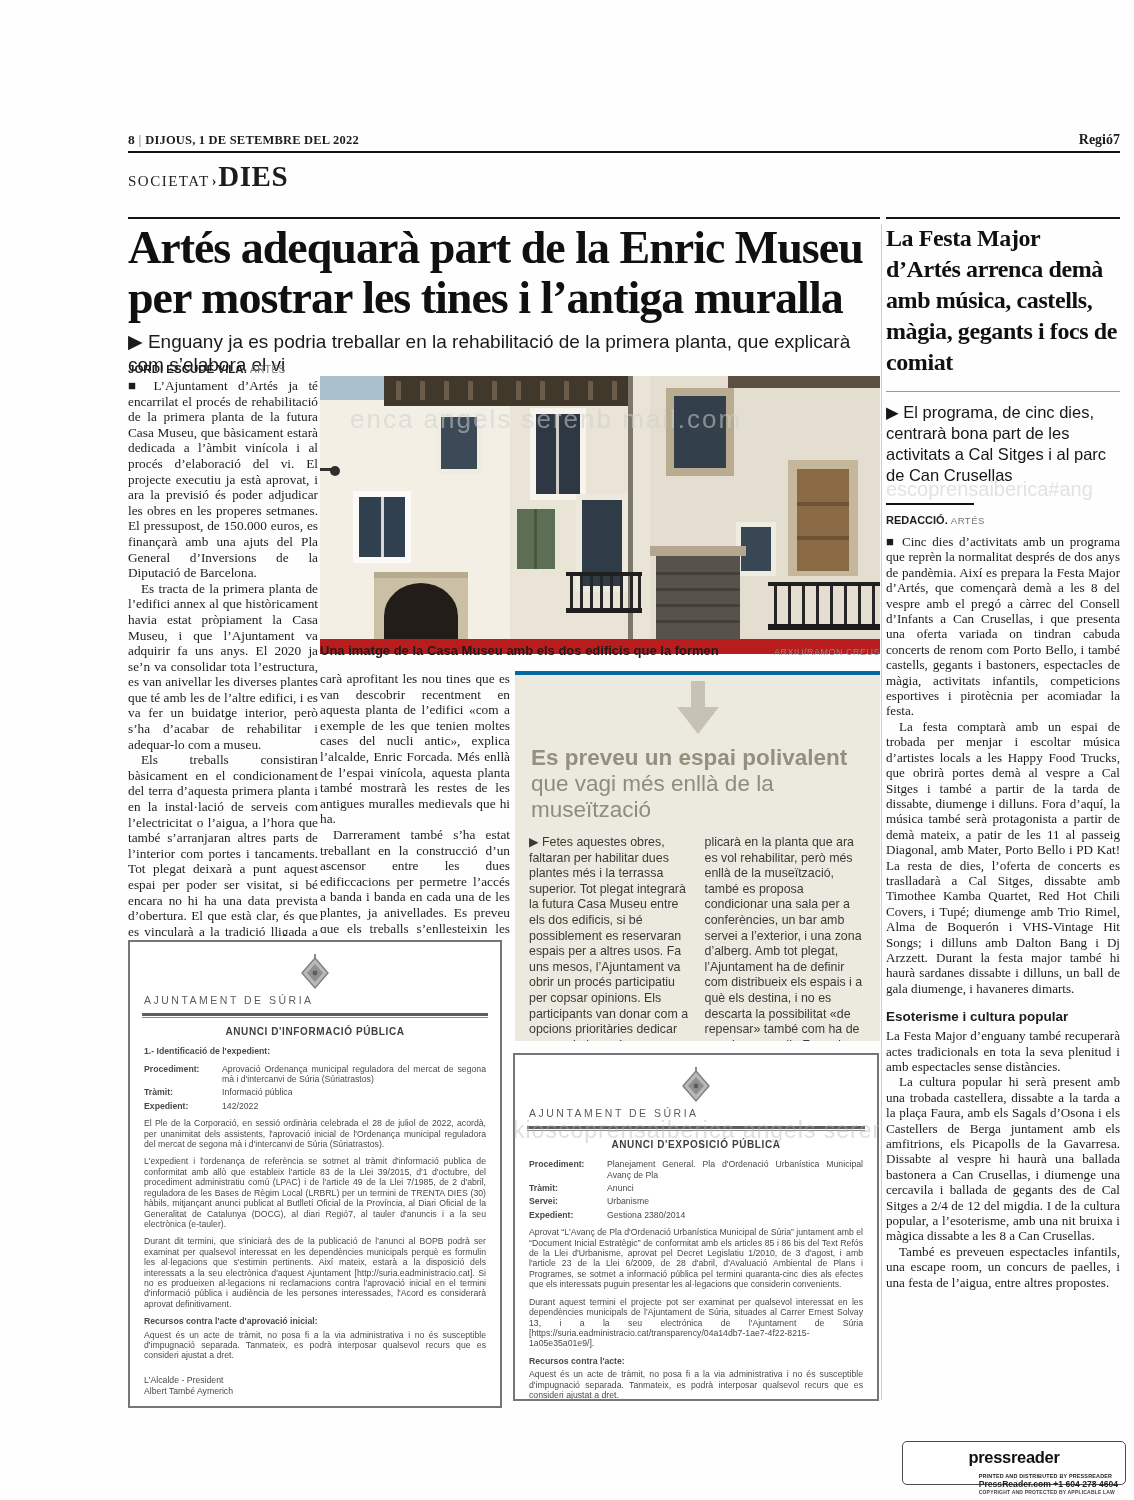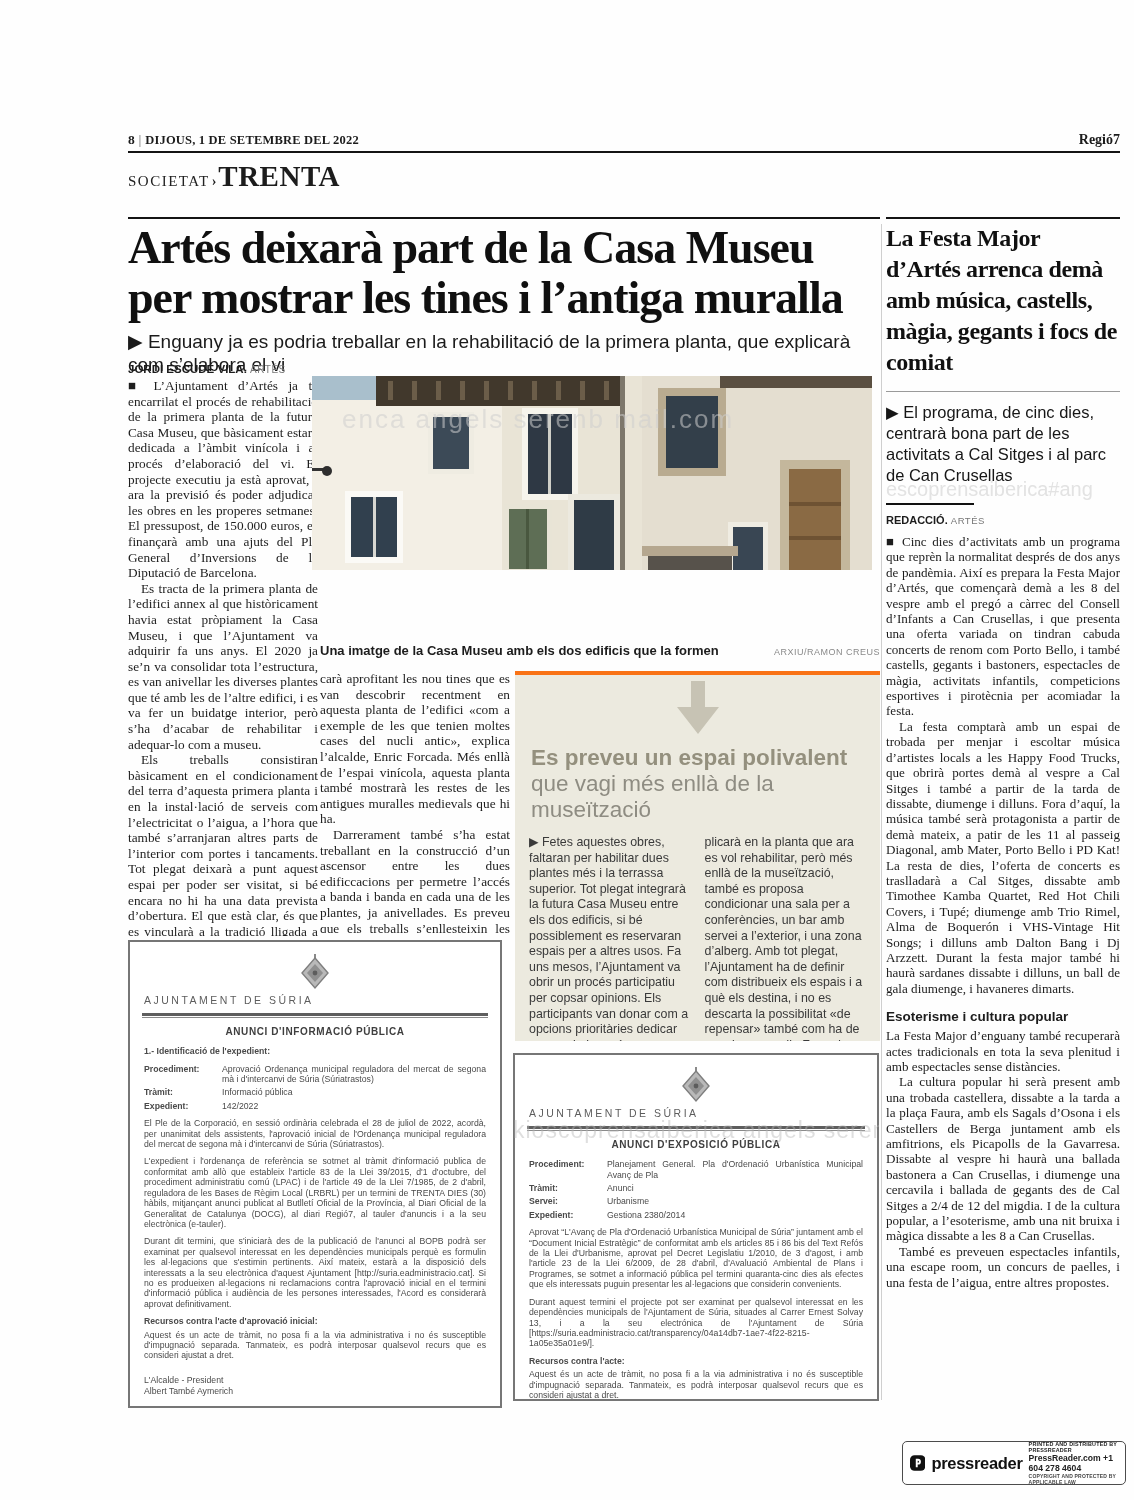--- a/index.html
+++ b/index.html
@@ -38,30 +38,30 @@
   .byline { left:128px; top:363px; width:400px; font-size:11.5px; }
   .byline b { font-weight:bold; }
   .byline .place { color:#777; font-size:10px; letter-spacing:.5px; }
 
   .bodytext { font-size:13.3px; line-height:15.6px; text-align:justify; color:#1d1d1d; }
   .bodytext p { margin:0; }
   .bodytext p + p { text-indent:13px; }
   .col1 { left:128px; top:378px; width:190px; height:558px; overflow:hidden; }
   .col2 { left:320px; top:671px; width:190px; height:262px; overflow:hidden; }
 
-  .photo { left:312px; top:376px; width:560px; height:194px; overflow:hidden; background:#b91c1c; }
+  .photo { left:320px; top:376px; width:560px; height:278px; overflow:hidden; background:#b91c1c; }
   .photo-wm { position:absolute; left:30px; top:28px; width:520px; font-size:26px; letter-spacing:2px;
     color:rgba(205,205,205,.55); font-family:"Liberation Sans",sans-serif; white-space:nowrap; overflow:hidden; }
   .caption { left:320px; top:643px; width:560px; display:flex; justify-content:space-between; align-items:baseline; }
   .caption .cap { font-weight:bold; font-size:13px; font-family:"Liberation Sans",sans-serif; }
   .caption .credit { font-size:9px; color:#8a8a8a; letter-spacing:.5px; font-family:"Liberation Sans",sans-serif; }
 
   
   .pullbox { left:515px; top:671px; width:365px; height:370px;
-    border-top:4px solid #f97316; background:#eceadf; padding:6px 14px 10px; overflow:hidden; }
+    border-top:4px solid #0369a1; background:#eceadf; padding:6px 14px 10px; overflow:hidden; }
   .pullbox .arrowwrap { text-align:center; height:58px; }
   .pq-head { font-family:"Liberation Sans",sans-serif; font-size:22.5px; line-height:26px; margin:6px 2px 12px; }
   .pq-head .b { font-weight:bold; color:#94907e; }
   .pq-head .r { font-weight:400; color:#8e8c82; }
   .pq-cols { display:flex; gap:14px; }
   .pq-col { width:166px; height:238px; overflow:hidden; font-family:"Liberation Sans",sans-serif;
     font-size:12.4px; line-height:15.6px; color:#3a3a3a; text-align:left; }
 
   
   .annbox { border:2px solid #767676; background:#fff; padding:10px 14px 8px;
@@ -95,48 +95,48 @@
   .r-body p + p { text-indent:13px; }
   .r-crosshead { font-family:"Liberation Sans",sans-serif; font-weight:bold; font-size:13.5px; margin:13px 0 4px; }
 
   
   .wm { position:absolute; font-family:"Liberation Sans",sans-serif; pointer-events:none; white-space:nowrap; overflow:hidden; }
   .wm-right { left:886px; top:478px; width:234px; font-size:20px; color:rgba(200,200,200,.5); }
   .wm-box2 { left:513px; top:1117px; width:366px; font-size:23px; letter-spacing:1px; color:rgba(185,185,185,.45); }
 
   
   .footer { left:902px; top:1441px; width:224px; height:44px; border:1.5px solid #4c4c4c;
-    border-radius:5px; display:flex; align-items:center; gap:6px; padding:0 7px; background:#fff; }
+    border-radius:5px; display:flex; align-items:center; gap:6px; padding:0 7px; background:#fff;flex-direction:column; }
   .pr-brand { font-family:"Liberation Sans",sans-serif; font-weight:bold; font-size:16.5px; color:#111; letter-spacing:-.3px; }
   .pr-lines { margin-left:auto; text-align:left; font-family:"Liberation Sans",sans-serif; color:#222; }
   .pr-lines .l1 { font-size:5.4px; font-weight:bold; letter-spacing:.2px; }
   .pr-lines .l2 { font-size:8.6px; font-weight:bold; }
   .pr-lines .l3 { font-size:5px; font-weight:bold; letter-spacing:.2px; color:#444; }
 </style>
 </head>
 <body>
 
 <div class="page">
 
   <div class="abs masthead">
     <div>
       <span class="pgnum">8</span><span class="sep">|</span><span class="date">DIJOUS, 1 DE SETEMBRE DEL 2022</span>
     </div>
     <span class="brand">Regió7</span>
   </div>
 
   <div class="abs sectionhead">
-    <span class="kicker">SOCIETAT</span><span class="kmark">›</span><span class="secname">TRENTA</span>
+    <span class="kicker">SOCIETAT</span><span class="kmark">›</span><span class="secname">DIES</span>
   </div>
 
   <div class="abs toprule-main"></div>
   <div class="abs toprule-right"></div>
   <div class="abs vdivider"></div>
 
-  <h1 class="abs headline">Artés deixarà part de la Casa Museu per mostrar les tines i l’antiga muralla</h1>
+  <h1 class="abs headline">Artés adequarà part de la Enric Museu per mostrar les tines i l’antiga muralla</h1>
   <div class="abs subhead">▶ Enguany ja es podria treballar en la rehabilitació de la primera planta, que explicarà com s’elabora el vi</div>
   <div class="abs byline sans">
     <b>JORDI ESCUDÉ VILA.</b>
     <span class="place">ARTÉS</span>
   </div>
 
   <div class="abs col1 bodytext">
     <p>■ L’Ajuntament d’Artés ja té encarrilat el procés de rehabilitació de la primera planta de la futura Casa Museu, que bàsicament estarà dedicada a l’àmbit vinícola i al procés d’elaboració del vi. El projecte executiu ja està aprovat, i ara la previsió és poder adjudicar les obres en les properes setmanes. El pressupost, de 150.000 euros, es finançarà amb una ajuts del Pla General d’Inversions de la Diputació de Barcelona.</p>
     <p>Es tracta de la primera planta de l’edifici annex al que històricament havia estat pròpiament la Casa Museu, i que l’Ajuntament va adquirir fa uns anys. El 2020 ja se’n va consolidar tota l’estructura, es van anivellar les diverses plantes que té amb les de l’altre edifici, i es va fer un buidatge interior, però s’ha d’acabar de rehabilitar i adequar-lo com a museu.</p>
     <p>Els treballs consistiran bàsicament en el condicionament del terra d’aquesta primera planta i en la instal·lació de serveis com l’electricitat o l’aigua, a l’hora que també s’arranjaran altres parts de l’interior com portes i tancaments. Tot plegat deixarà a punt aquest espai per poder ser visitat, si bé encara no hi ha una data prevista d’obertura. El que està clar, és que es vincularà a la tradició lligada a la vinya i al vi que històricament ha tingut la vila, i s’expli-</p>

